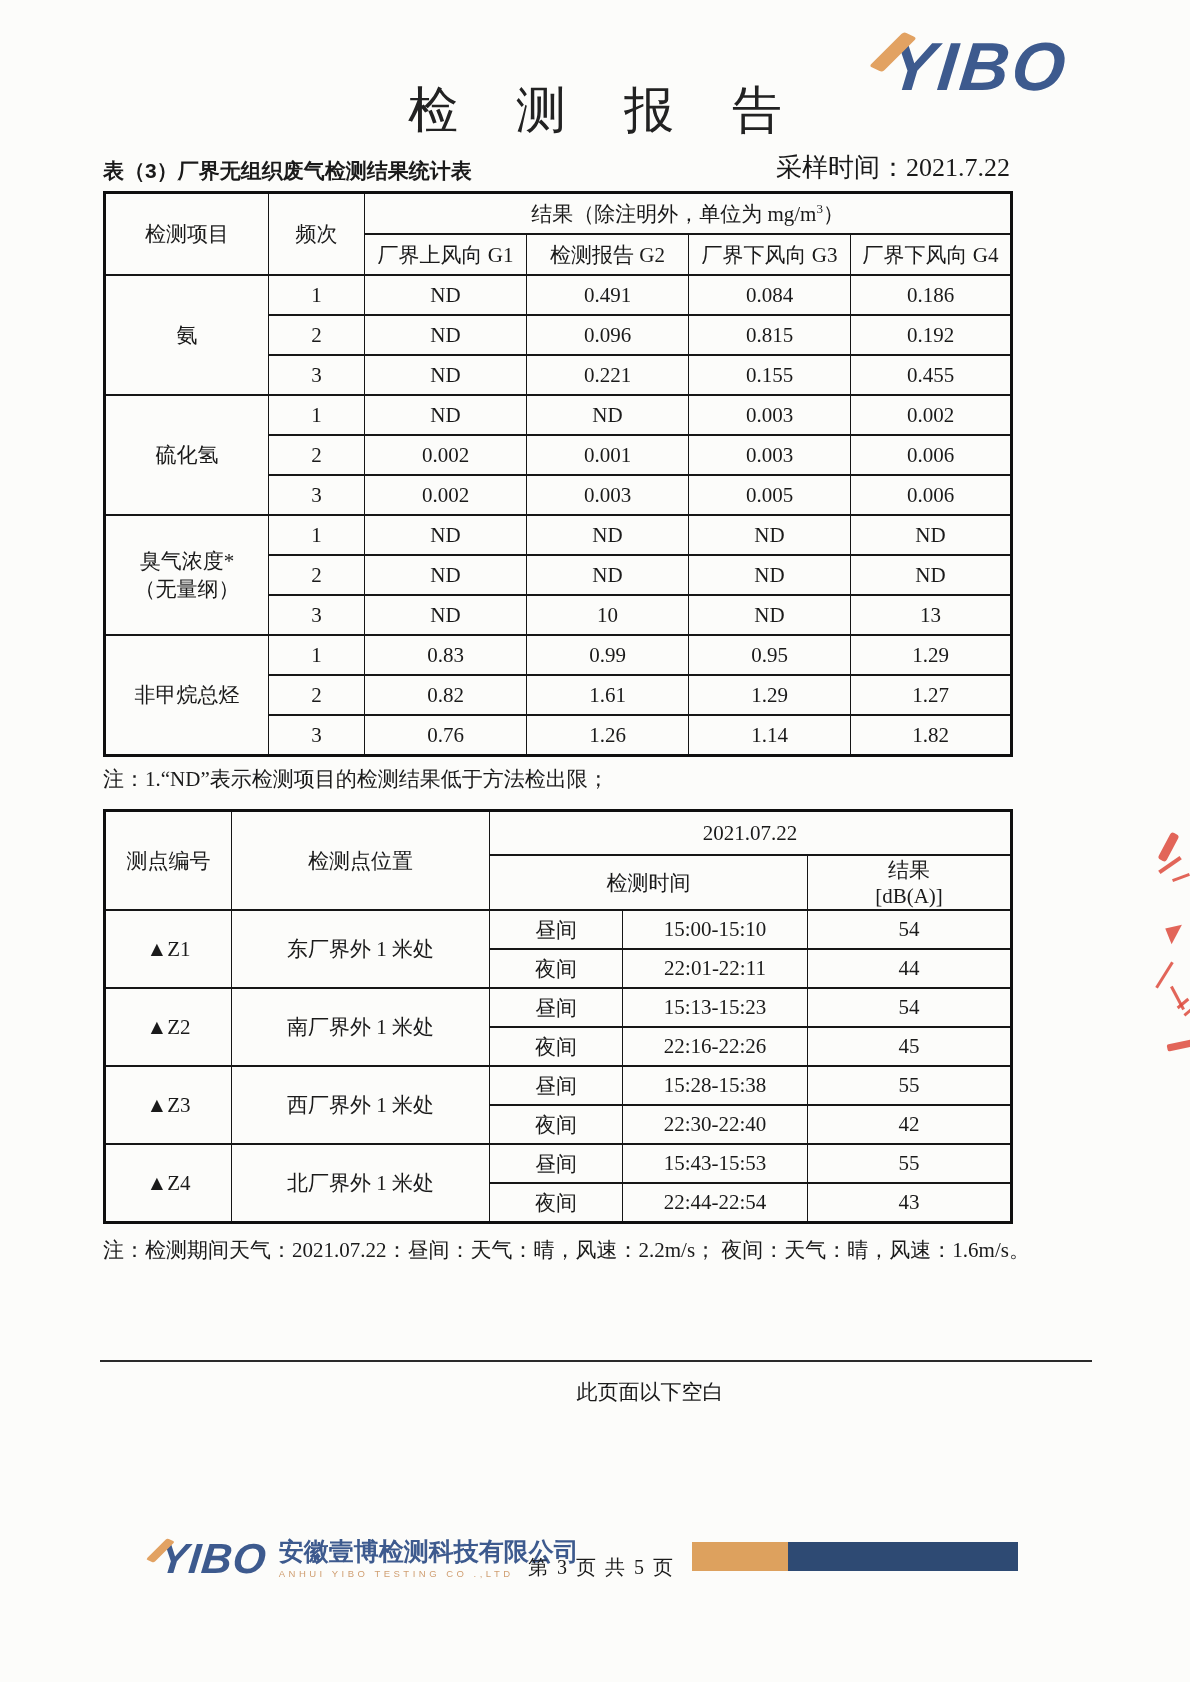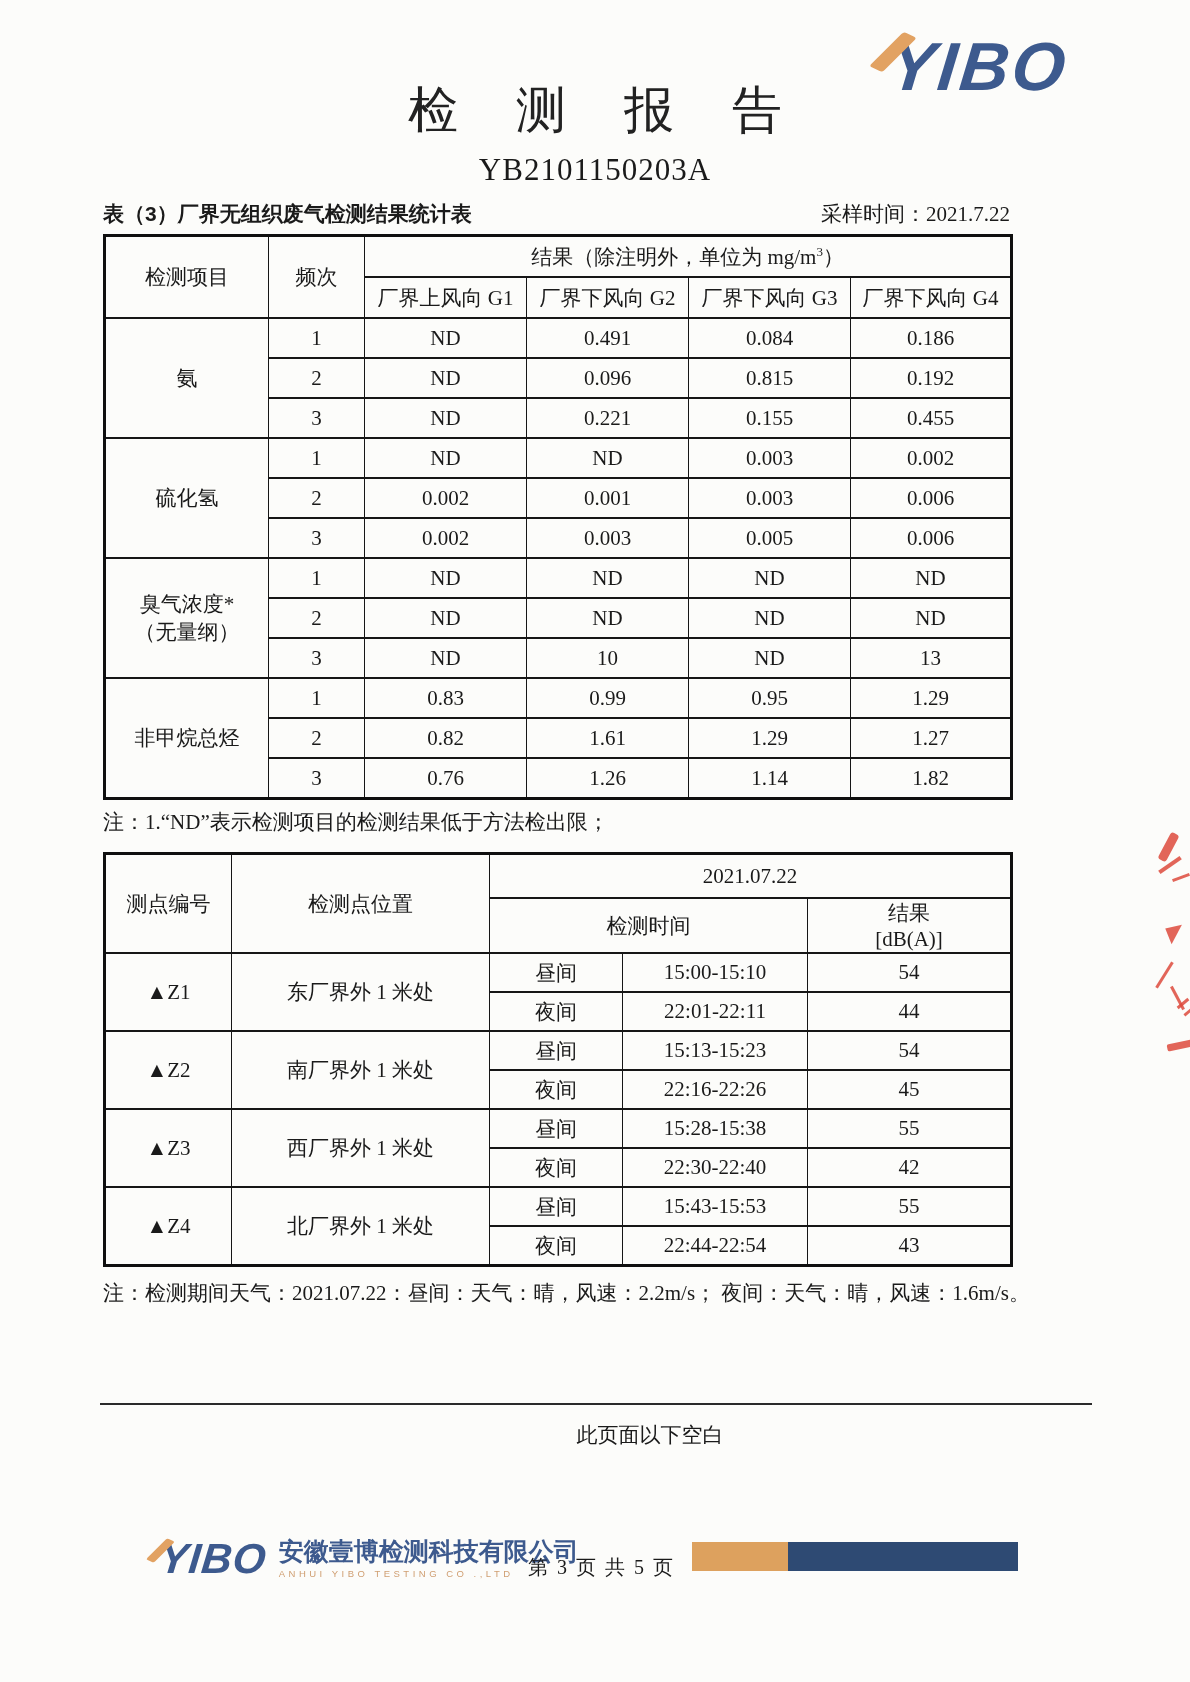--- a/index.html
+++ b/index.html
@@ -43,21 +43,21 @@
   }
   
   .caption-row{
     margin:12px 180px 6px 103px;
     display:flex;justify-content:space-between;align-items:flex-end;
   }
   .caption{
     font-family:"Liberation Sans","DejaVu Sans",sans-serif;
     font-weight:bold;font-size:21px;
   }
-  .sampling-time{font-size:21px;}
+  .sampling-time{font-size:26px;}
   
   table{
     border-collapse:collapse;table-layout:fixed;
     margin-left:103px;width:907px;
     border:3px solid #0f0f0f;
   }
   td,th{
     border:1.5px solid #161616;
     border-top-width:2.3px;border-bottom-width:2.3px;
     text-align:center;vertical-align:middle;
@@ -138,21 +138,20 @@
 <body>
 
 <div class="page">
 
   <div class="logo-top">
     <span class="y-slash"></span>
     <span>YIBO</span>
   </div>
 
   <div class="doc-title">检测报告</div>
-  <div class="report-no">YB2101150203A</div>
 
   <div class="caption-row">
     <span class="caption">表（3）厂界无组织废气检测结果统计表</span>
     <span class="sampling-time">采样时间：2021.7.22</span>
   </div>
 
   <table class="t3">
     <colgroup>
       <col style="width:164px">
         <col style="width:96px">
@@ -162,21 +161,21 @@
         <col style="width:161px">
     </colgroup>
     <tbody>
         <tr class="hrow1">
       <th rowspan="2">检测项目</th>
       <th rowspan="2">频次</th>
       <th colspan="4"><span>结果（除注明外，单位为 mg/m</span><sup>3</sup><span>）</span></th>
     </tr>
     <tr class="hrow2">
       <th>厂界上风向 G1</th>
-      <th>厂界下风向 G2</th>
+      <th>检测报告 G2</th>
       <th>厂界下风向 G3</th>
       <th>厂界下风向 G4</th>
     </tr>
 
     <tr>
       <td rowspan="3">氨</td>
       <td>1</td>
       <td>ND</td>
       <td>0.491</td>
       <td>0.084</td>

